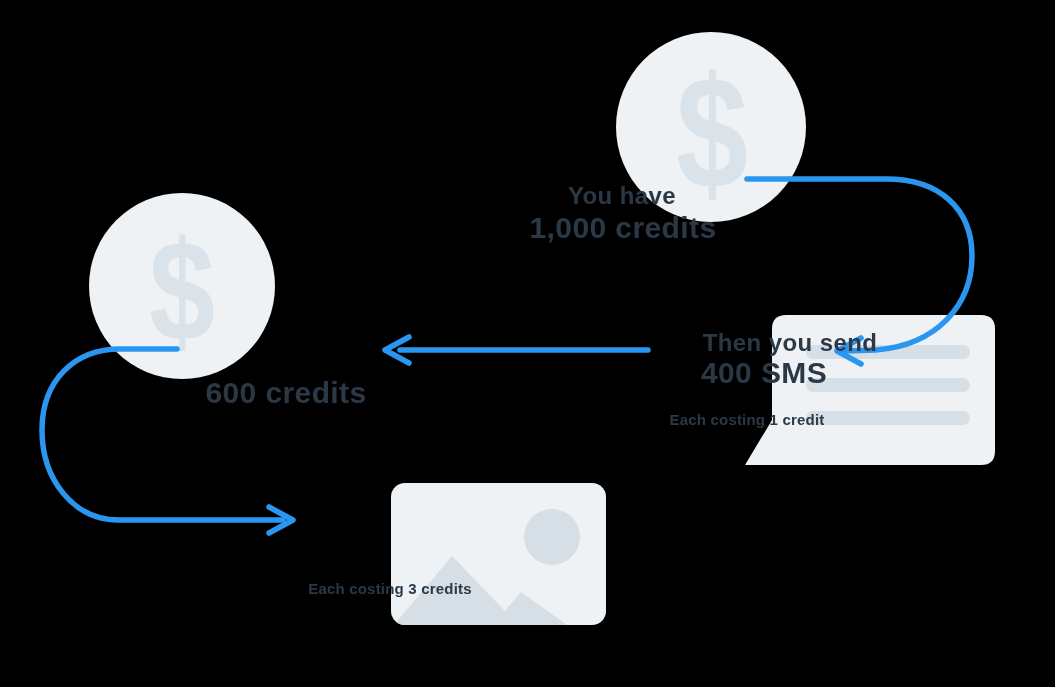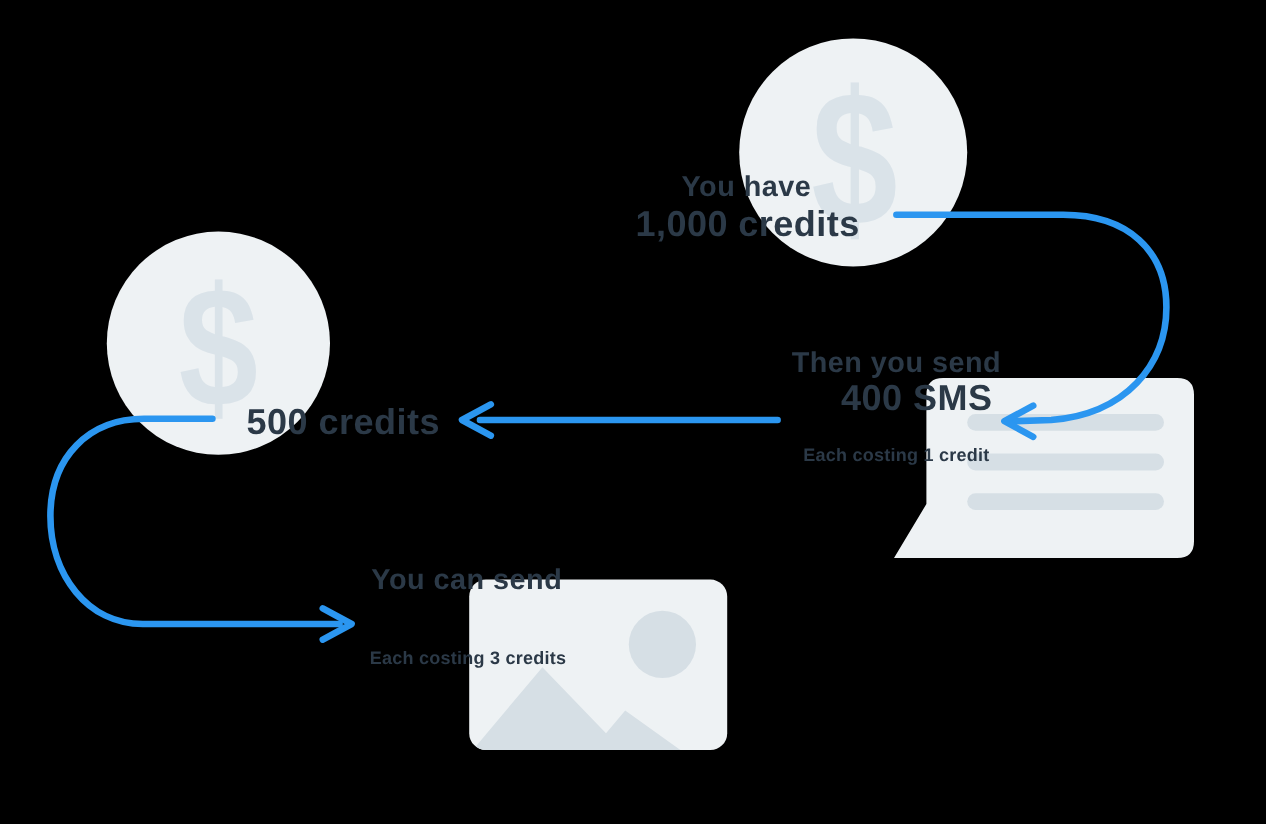--- a/index.html
+++ b/index.html
@@ -3,21 +3,21 @@
 <meta charset="utf-8">
 <style>
   html,body{margin:0;padding:0;background:#000;}
   .stage{
     position:relative;width:1055px;height:687px;background:#000;overflow:hidden;
     font-family:"Liberation Sans","DejaVu Sans",sans-serif;
   }
   .stage svg{position:absolute;left:0;top:0;}
   .t{
     position:absolute;transform:translateX(-50%);white-space:nowrap;
-    color:#2b3947;letter-spacing:.4px;line-height:1;
+    color:#2b3947;letter-spacing:.4px;line-height:1;margin-top:40px;
   }
   .t-intro{font-size:24px;font-weight:600;}
   .t-amount{font-size:30px;font-weight:700;}
   .t-note{font-size:15px;font-weight:700;letter-spacing:.2px;}
   .dollar{font-family:"Liberation Sans","DejaVu Sans",sans-serif;font-weight:600;}
 </style>
 </head>
 <body>
 
 <div class="stage">
@@ -54,22 +54,21 @@
       <polyline points="409,337 385,350 409,363"></polyline>
 
       <path d="M177 349 H120 C74 349 42 381 42 430 C42 479 73 520 119 520 H283"></path>
       <polyline points="269,507 293,520 269,533"></polyline>
     </g>
   </svg>
 
   <div class="t t-intro" style="left:622px;top:144px;">You have</div>
   <div class="t t-amount" style="left:623px;top:173px;">1,000 credits</div>
 
-  <div class="t t-intro" style="left:747px;top:291px;">Then you send</div>
+  <div class="t t-intro" style="left:790px;top:291px;">Then you send</div>
   <div class="t t-amount" style="left:764px;top:318px;">400 SMS</div>
   <div class="t t-note" style="left:747px;top:372px;">Each costing 1 credit</div>
 
-  <div class="t t-amount" style="left:286px;top:338px;">500 credits</div>
+  <div class="t t-amount" style="left:286px;top:338px;">600 credits</div>
 
-  <div class="t t-intro" style="left:389px;top:472px;">You can send</div>
   <div class="t t-note" style="left:390px;top:541px;">Each costing 3 credits</div>
 
 </div>
 
 </body></html>

